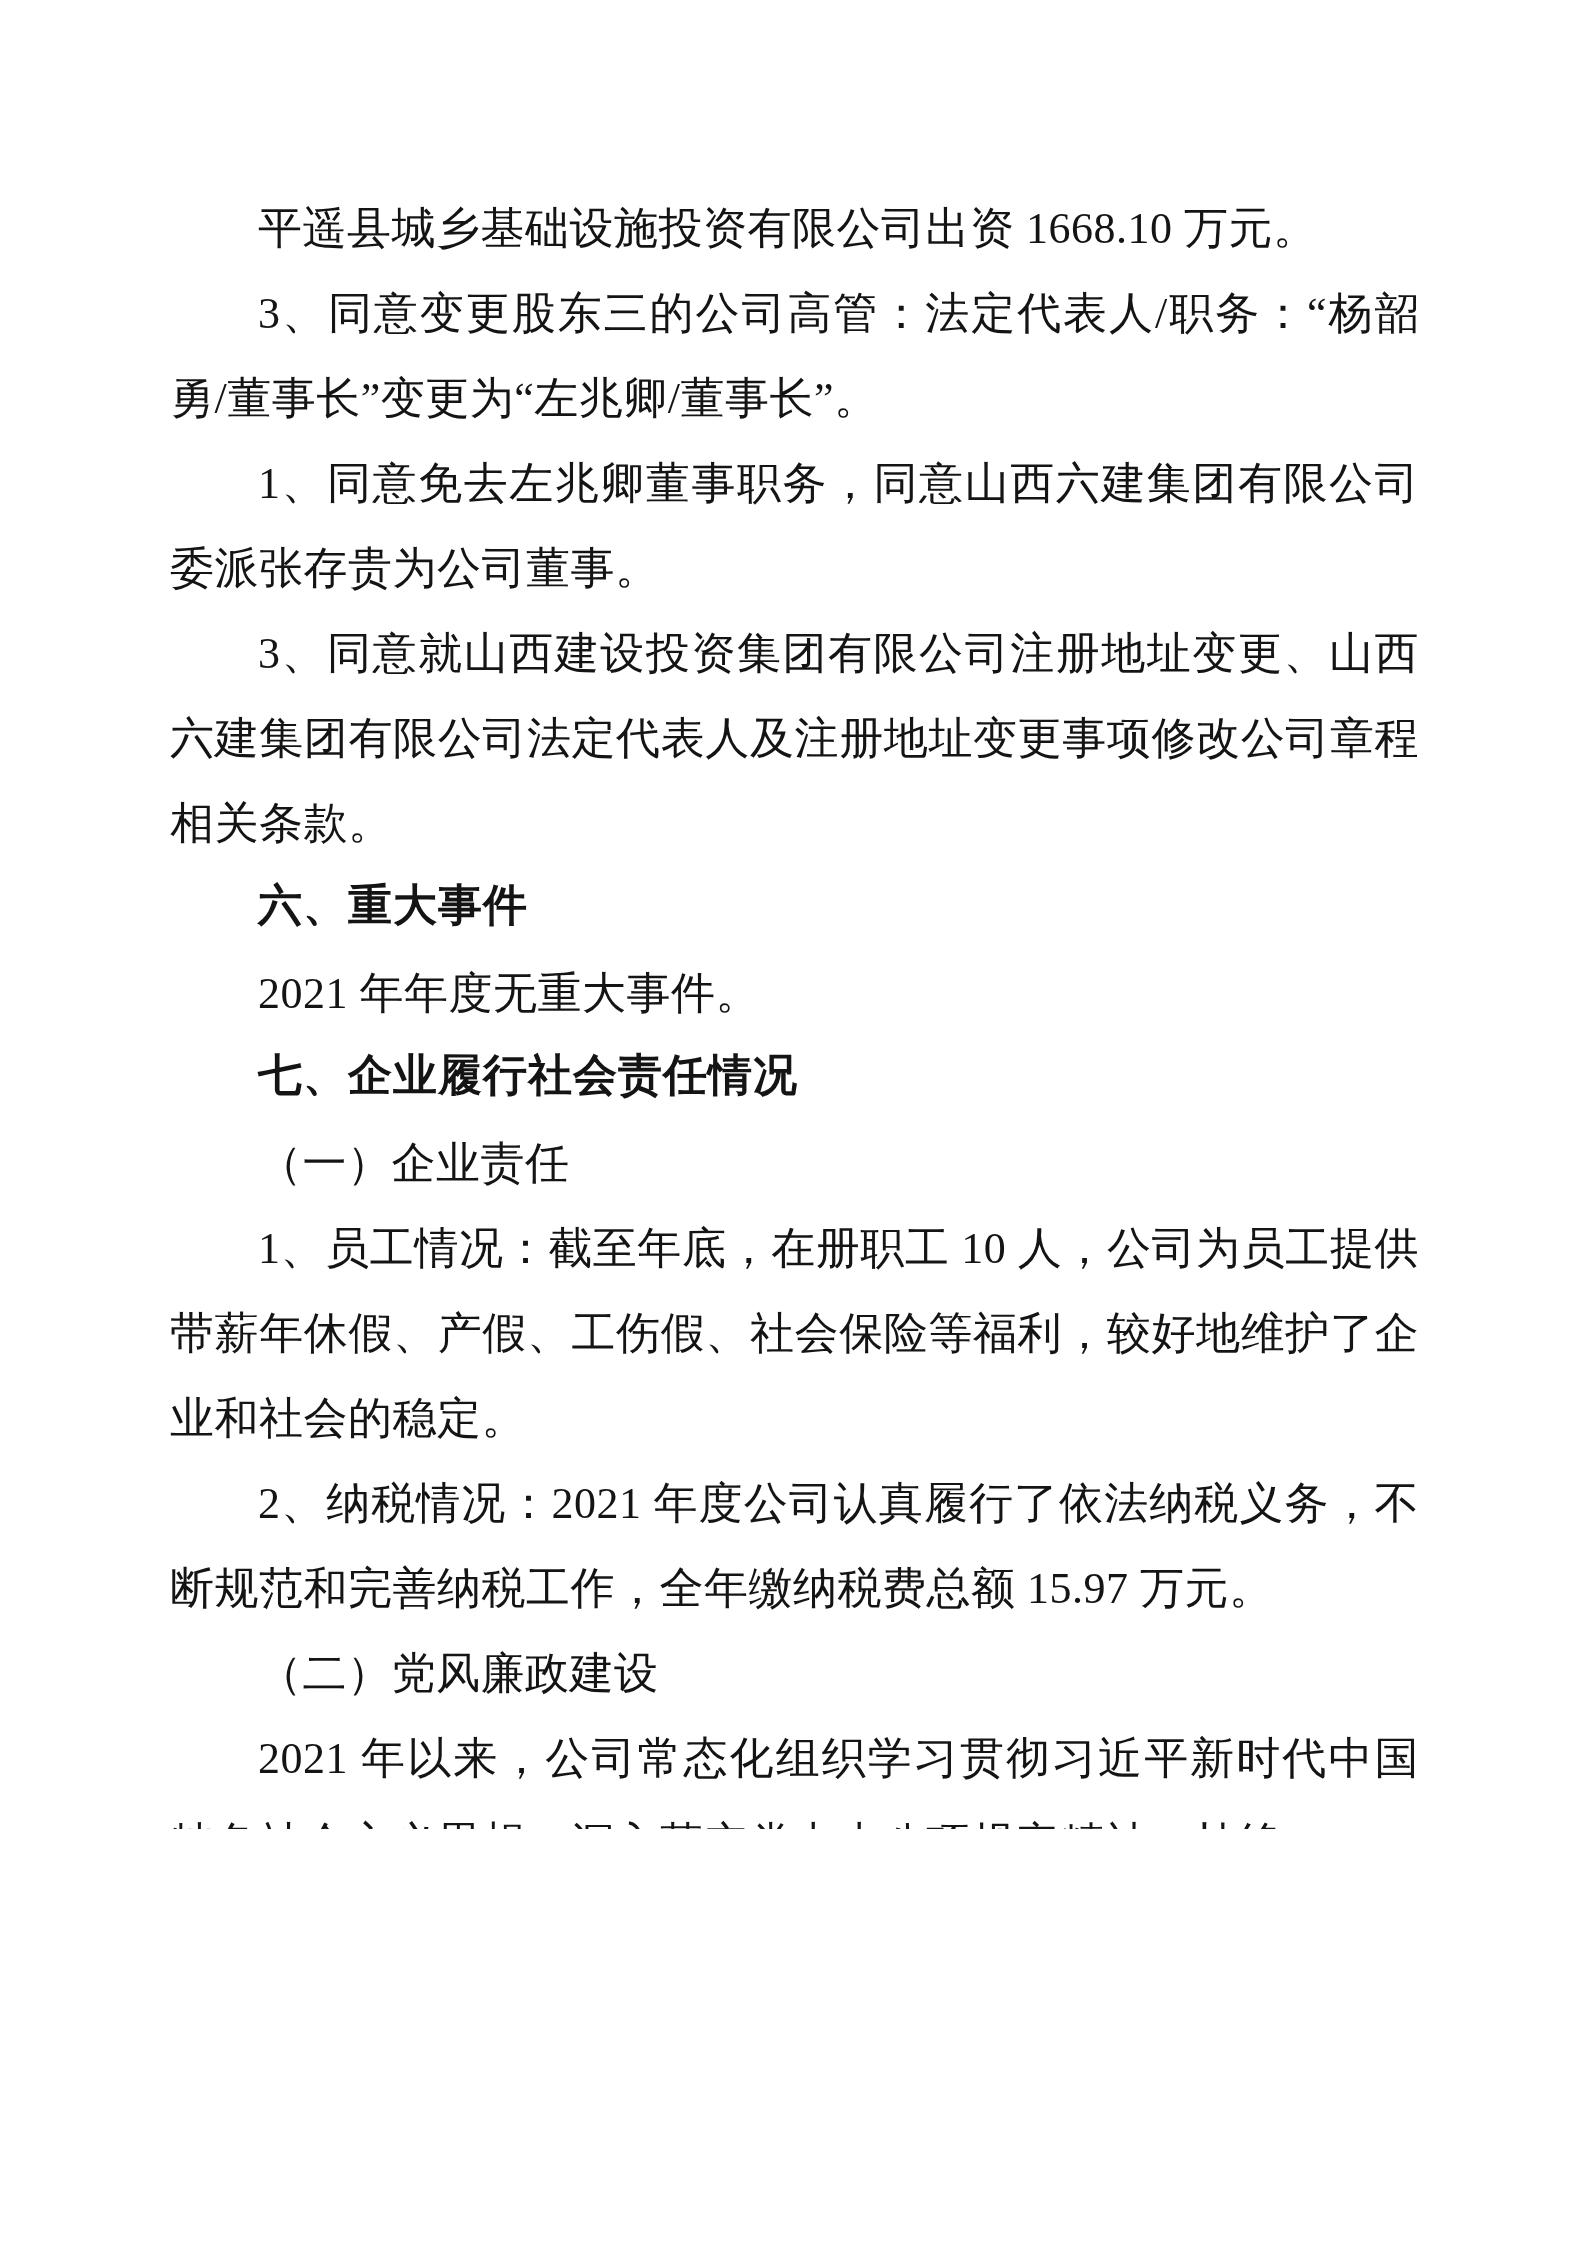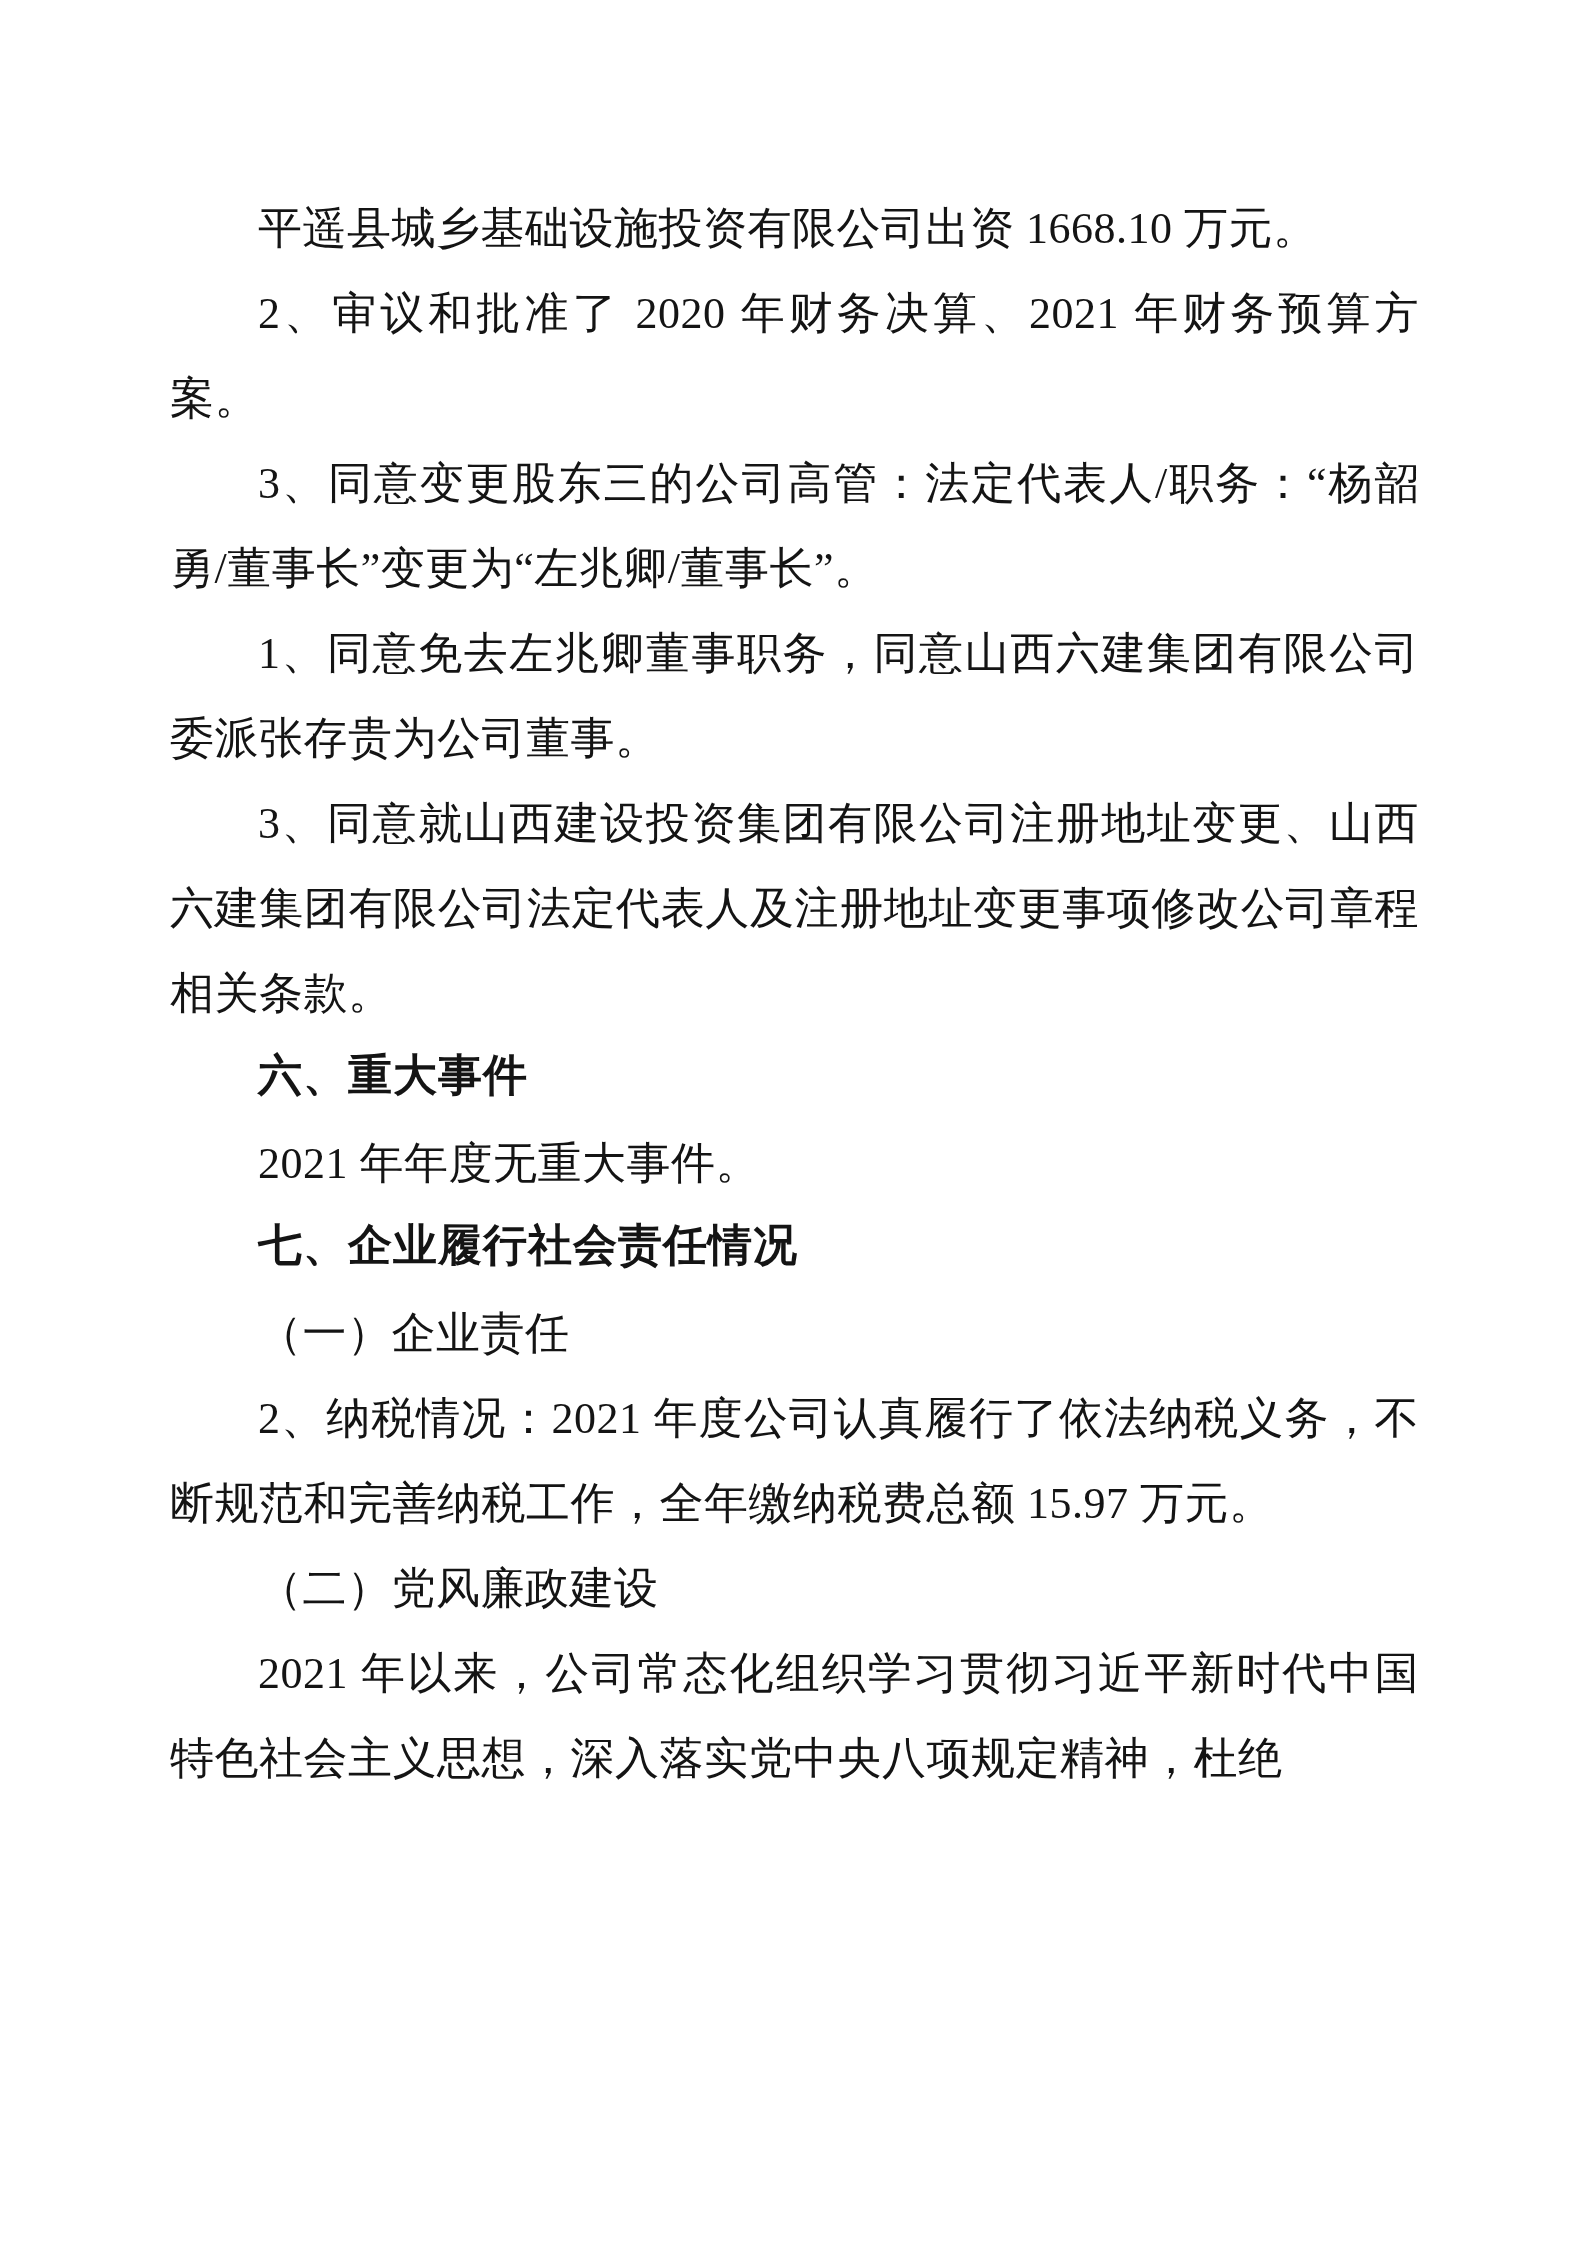--- a/index.html
+++ b/index.html
@@ -33,24 +33,24 @@
     font-family: Liberation Mono, monospace;
     font-weight: 700;
     letter-spacing: 1px;
   }
 </style>
 </head>
 <body>
 
 <div class="page">
   <p class="para">平遥县城乡基础设施投资有限公司出资 1668.10 万元。</p>
-  <p class="para">2、审议和批准了 2020 年财务决算、2021 年财务预算方案。</p>
   <p class="para">3、同意变更股东三的公司高管：法定代表人/职务：“杨韶勇/董事长”变更为“左兆卿/董事长”。</p>
   <p class="para">1、同意免去左兆卿董事职务，同意山西六建集团有限公司委派张存贵为公司董事。</p>
   <p class="para">3、同意就山西建设投资集团有限公司注册地址变更、山西六建集团有限公司法定代表人及注册地址变更事项修改公司章程相关条款。</p>
   <p class="para heading">六、重大事件</p>
   <p class="para">2021 年年度无重大事件。</p>
   <p class="para heading">七、企业履行社会责任情况</p>
   <p class="para">（一）企业责任</p>
+  <p class="para">1、员工情况：截至年底，在册职工 10 人，公司为员工提供带薪年休假、产假、工伤假、社会保险等福利，较好地维护了企业和社会的稳定。</p>
   <p class="para">2、纳税情况：2021 年度公司认真履行了依法纳税义务，不断规范和完善纳税工作，全年缴纳税费总额 15.97 万元。</p>
   <p class="para">（二）党风廉政建设</p>
   <p class="para">2021 年以来，公司常态化组织学习贯彻习近平新时代中国特色社会主义思想，深入落实党中央八项规定精神，杜绝</p>
 </div>
 
 </body></html>

